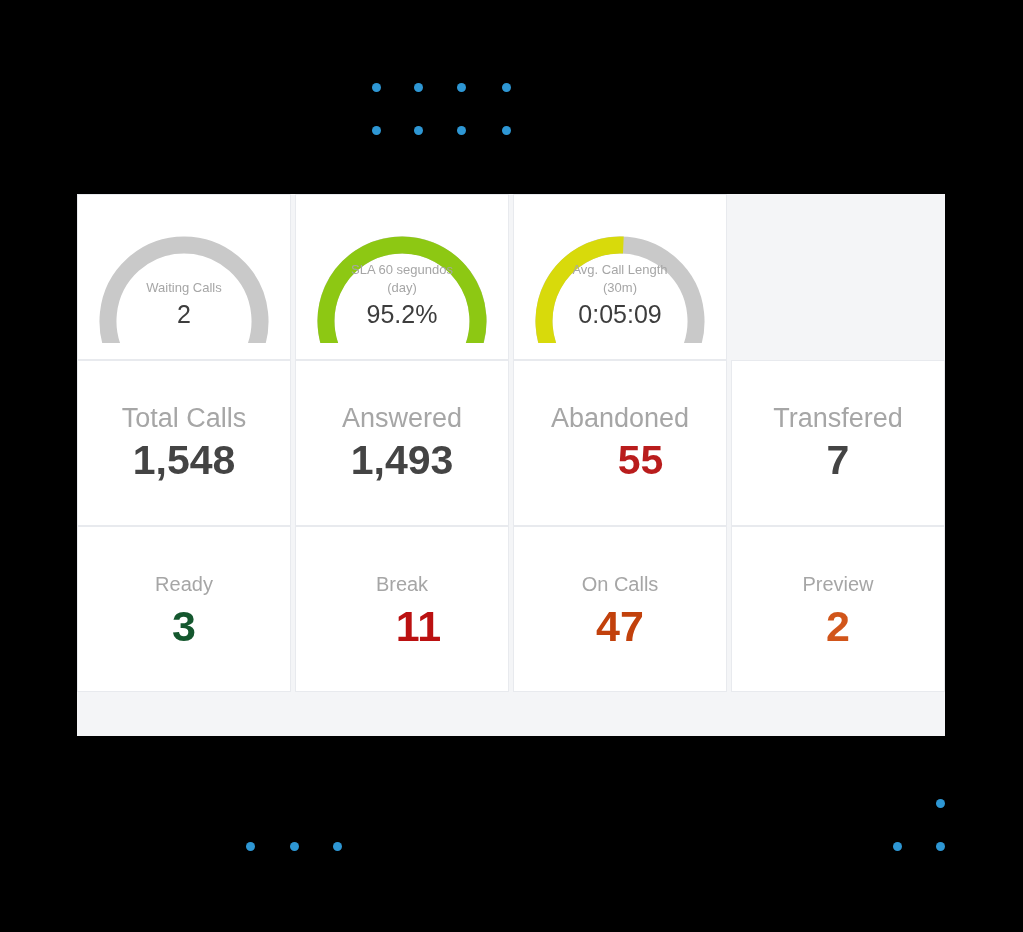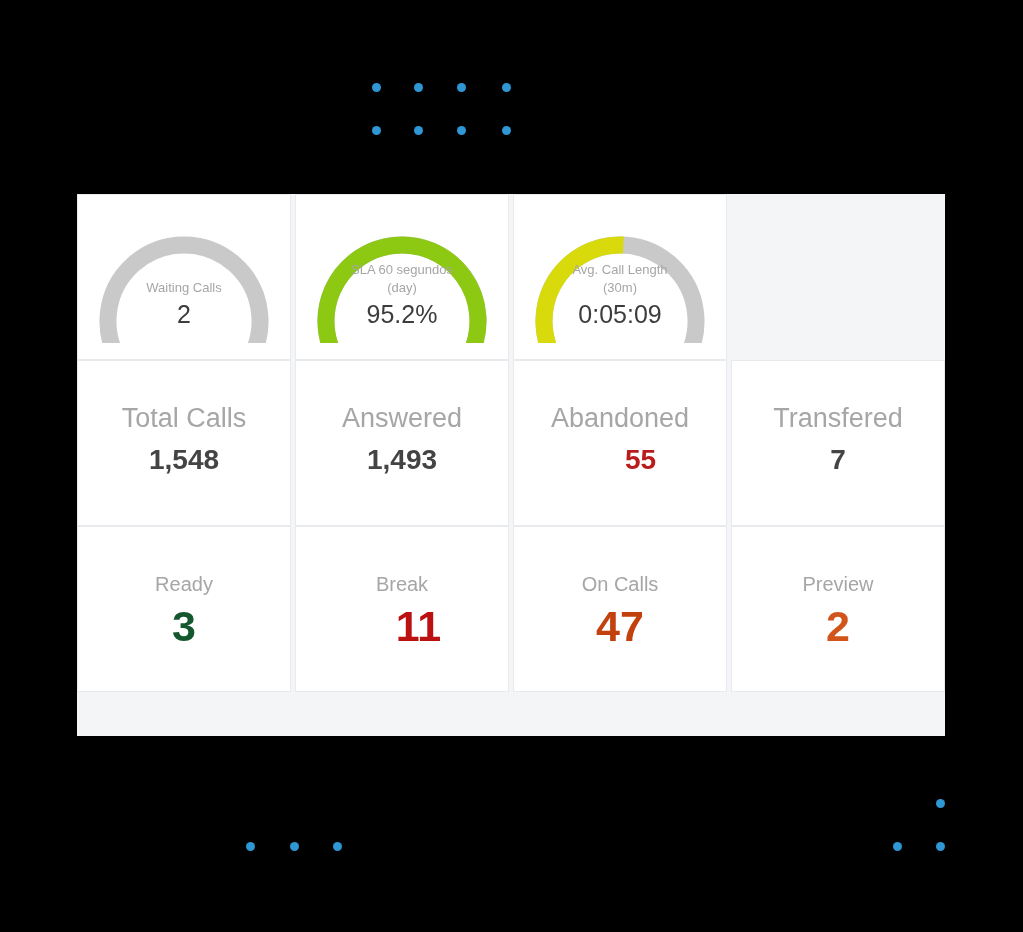--- a/index.html
+++ b/index.html
@@ -86,21 +86,21 @@
     flex-direction:column;
     justify-content:center;
   }
   .metric-label {
     color:#a6a6a6;
     font-size:27px;
     line-height:32px;
     font-weight:400;
   }
   .metric-value {
-    font-size:28px;
+    font-size:41px;
     line-height:48px;
     font-weight:700;
     color:#444444;
     margin-top:2px;
   }
   .metric.status .metric-label { font-size:20px; }
   .metric.status .metric-value { font-size:43px; }
 </style>
 </head>
 <body>

